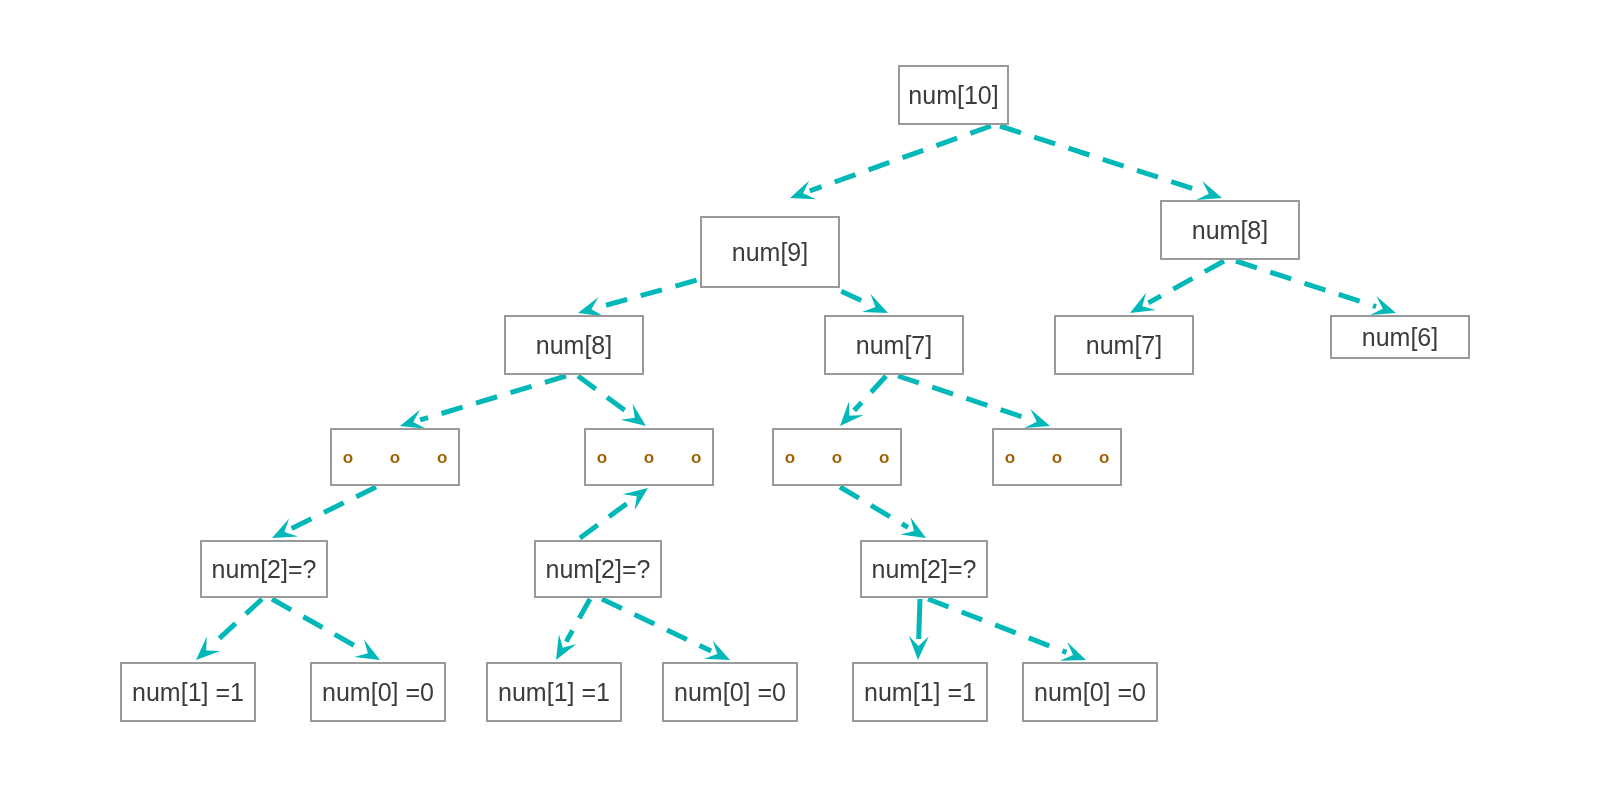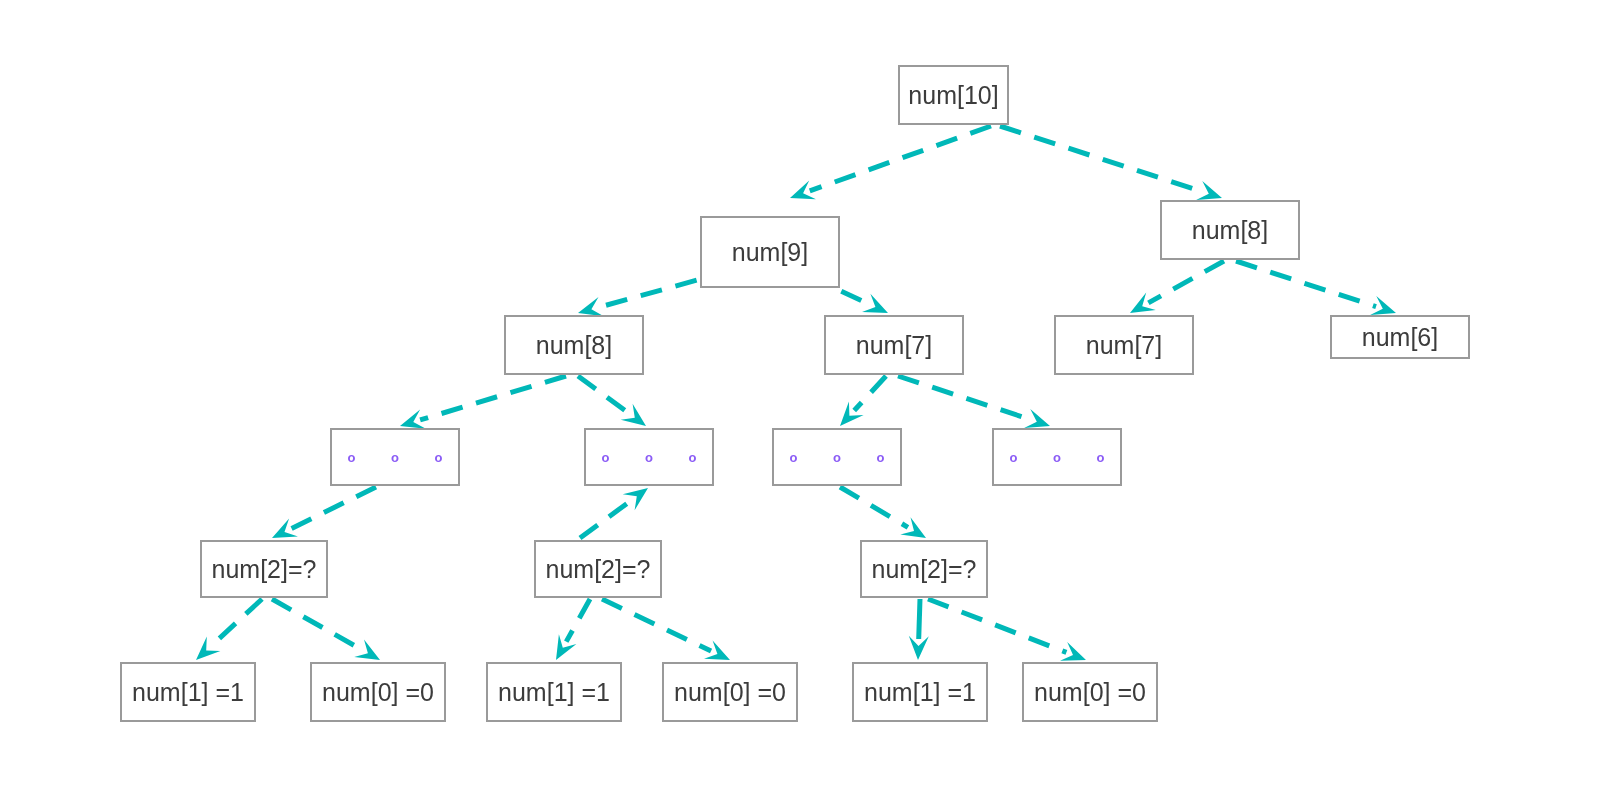--- a/index.html
+++ b/index.html
@@ -34,22 +34,22 @@
     align-items: center;
     justify-content: center;
     color: #3c3c3c;
     font-size: 25px;
     line-height: 1;
     letter-spacing: 0px;
     white-space: nowrap;
     z-index: 2;
   }
   .node.dots {
-    color: #8b5cf6;
-    font-size: 13px;
+    color: #a16207;
+    font-size: 17px;
     letter-spacing: 16px;
     text-indent: 16px;
     font-weight: 700;
   }
 </style>
 </head>
 <body>
 
 <div id="canvas">
   <svg id="edges" width="1622" height="796" viewBox="0 0 1622 796" xmlns="http://www.w3.org/2000/svg">

